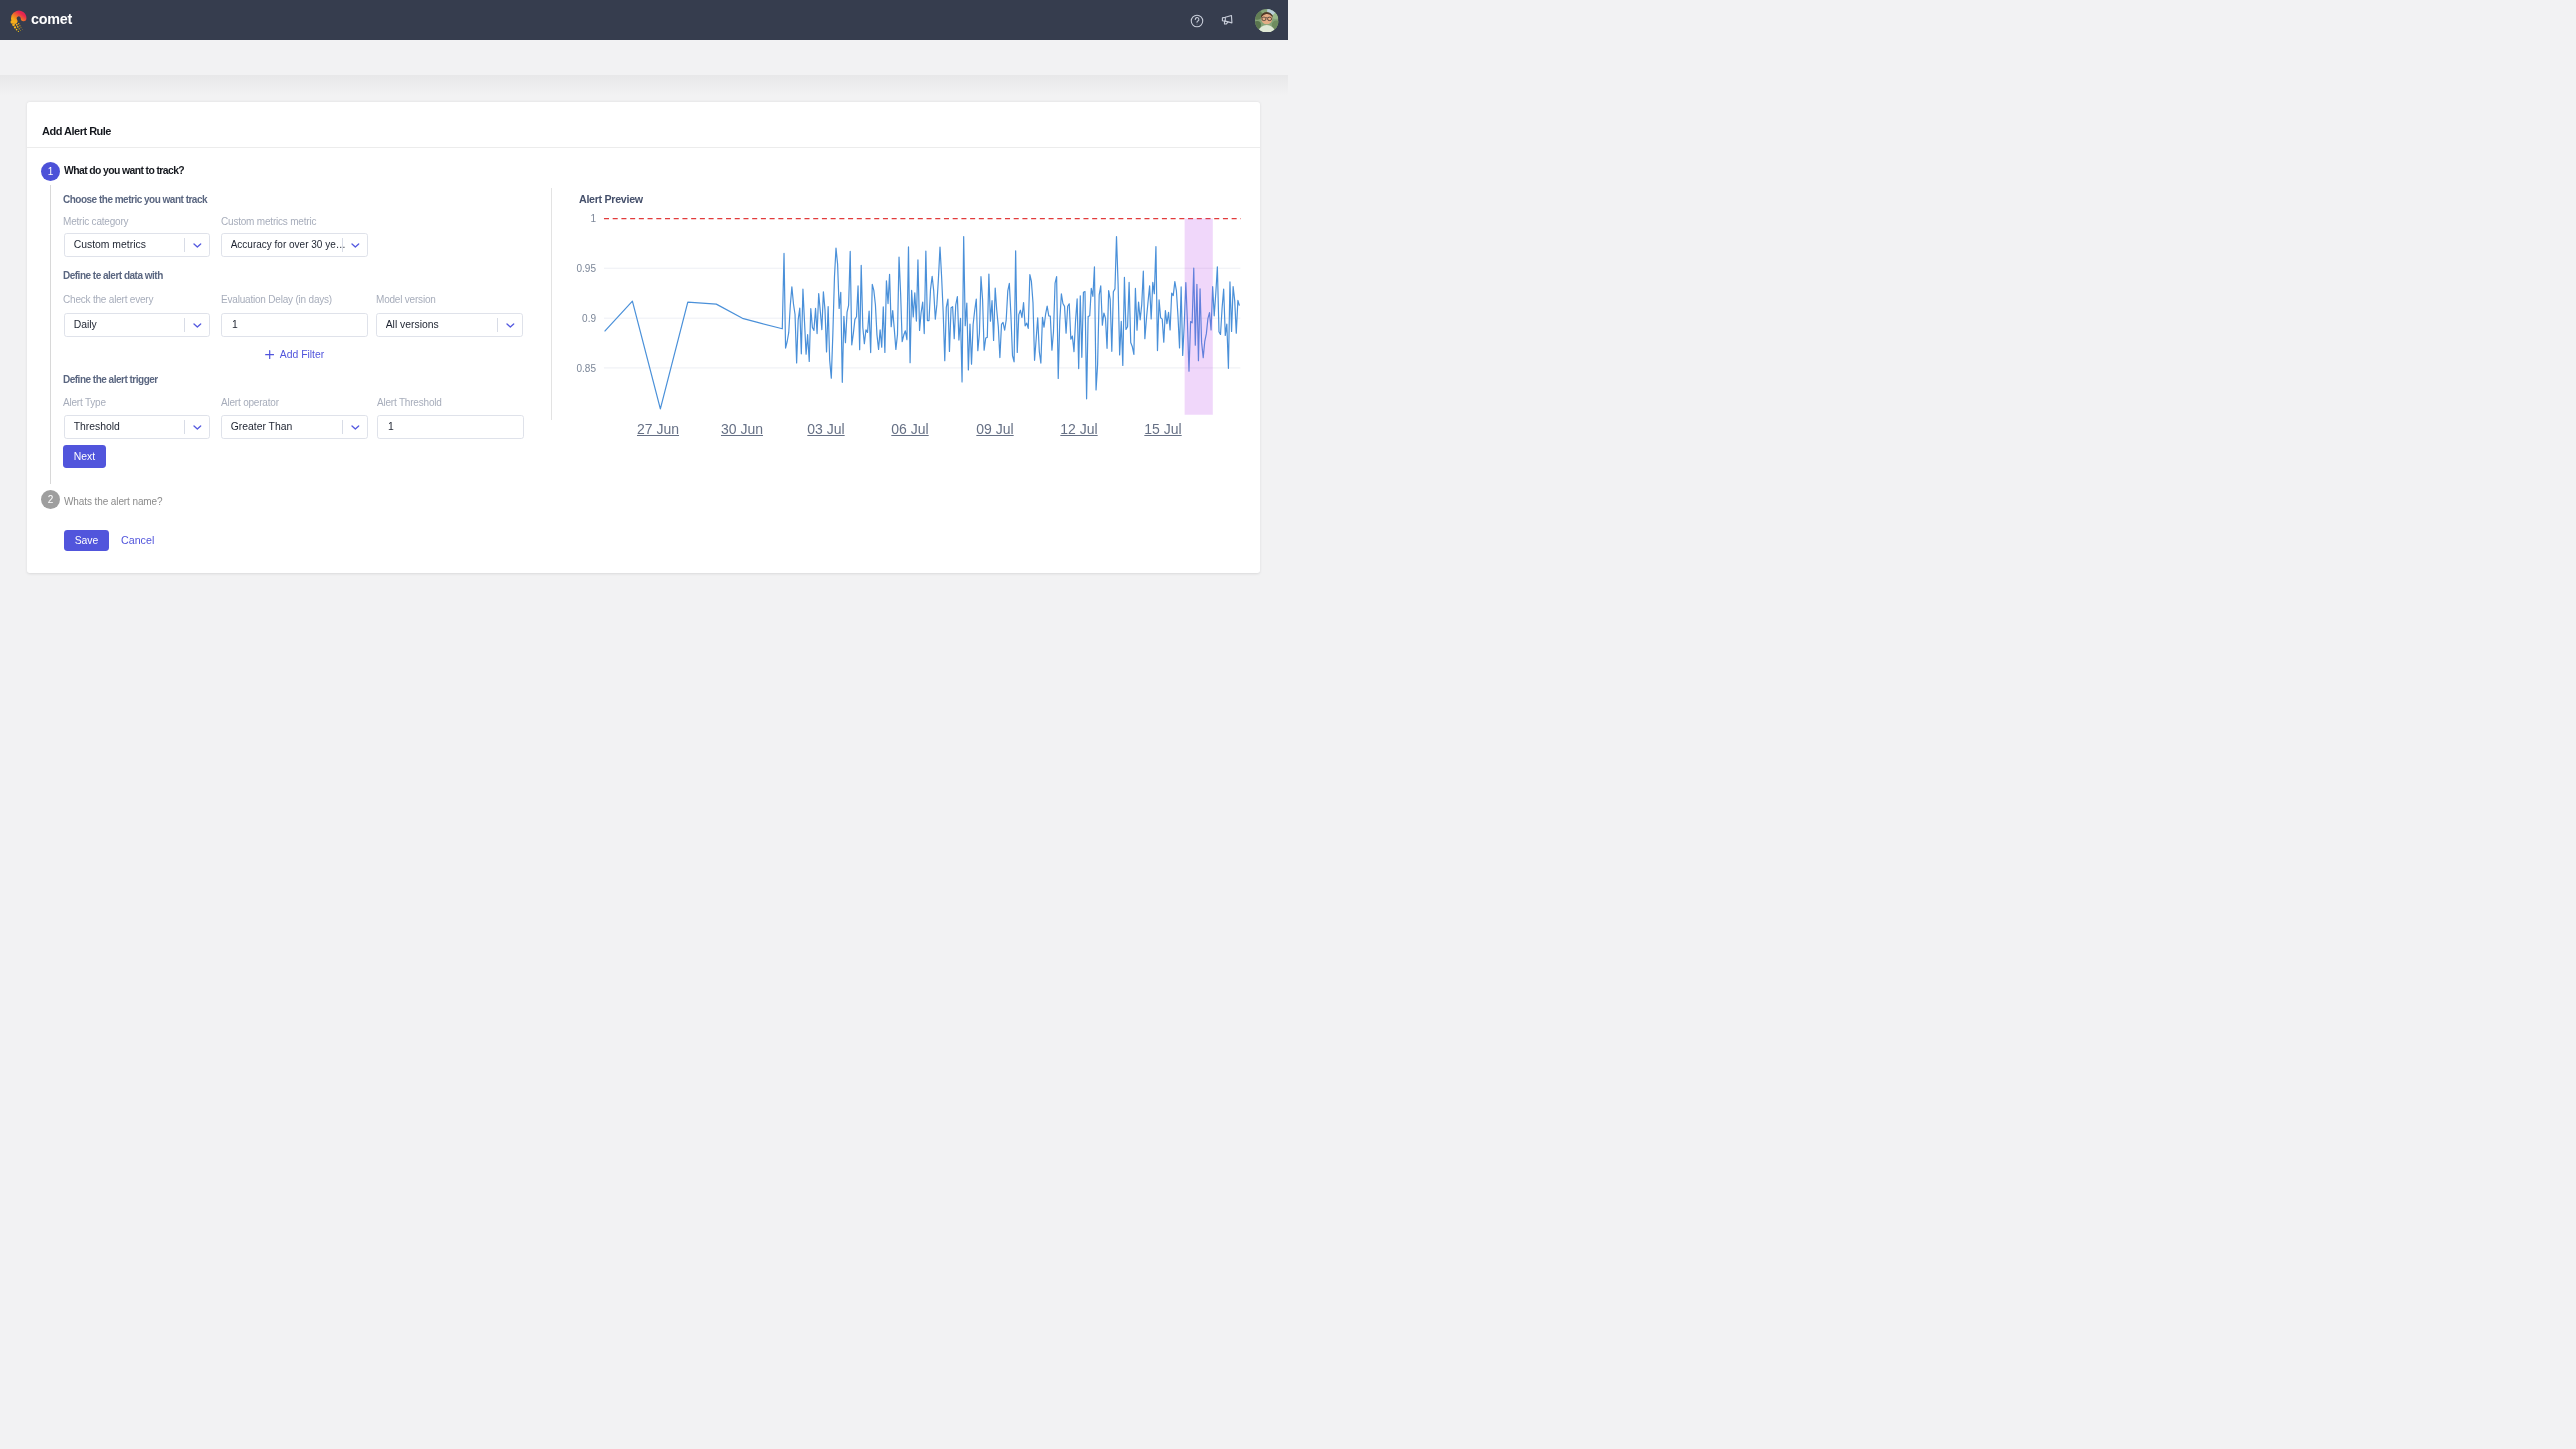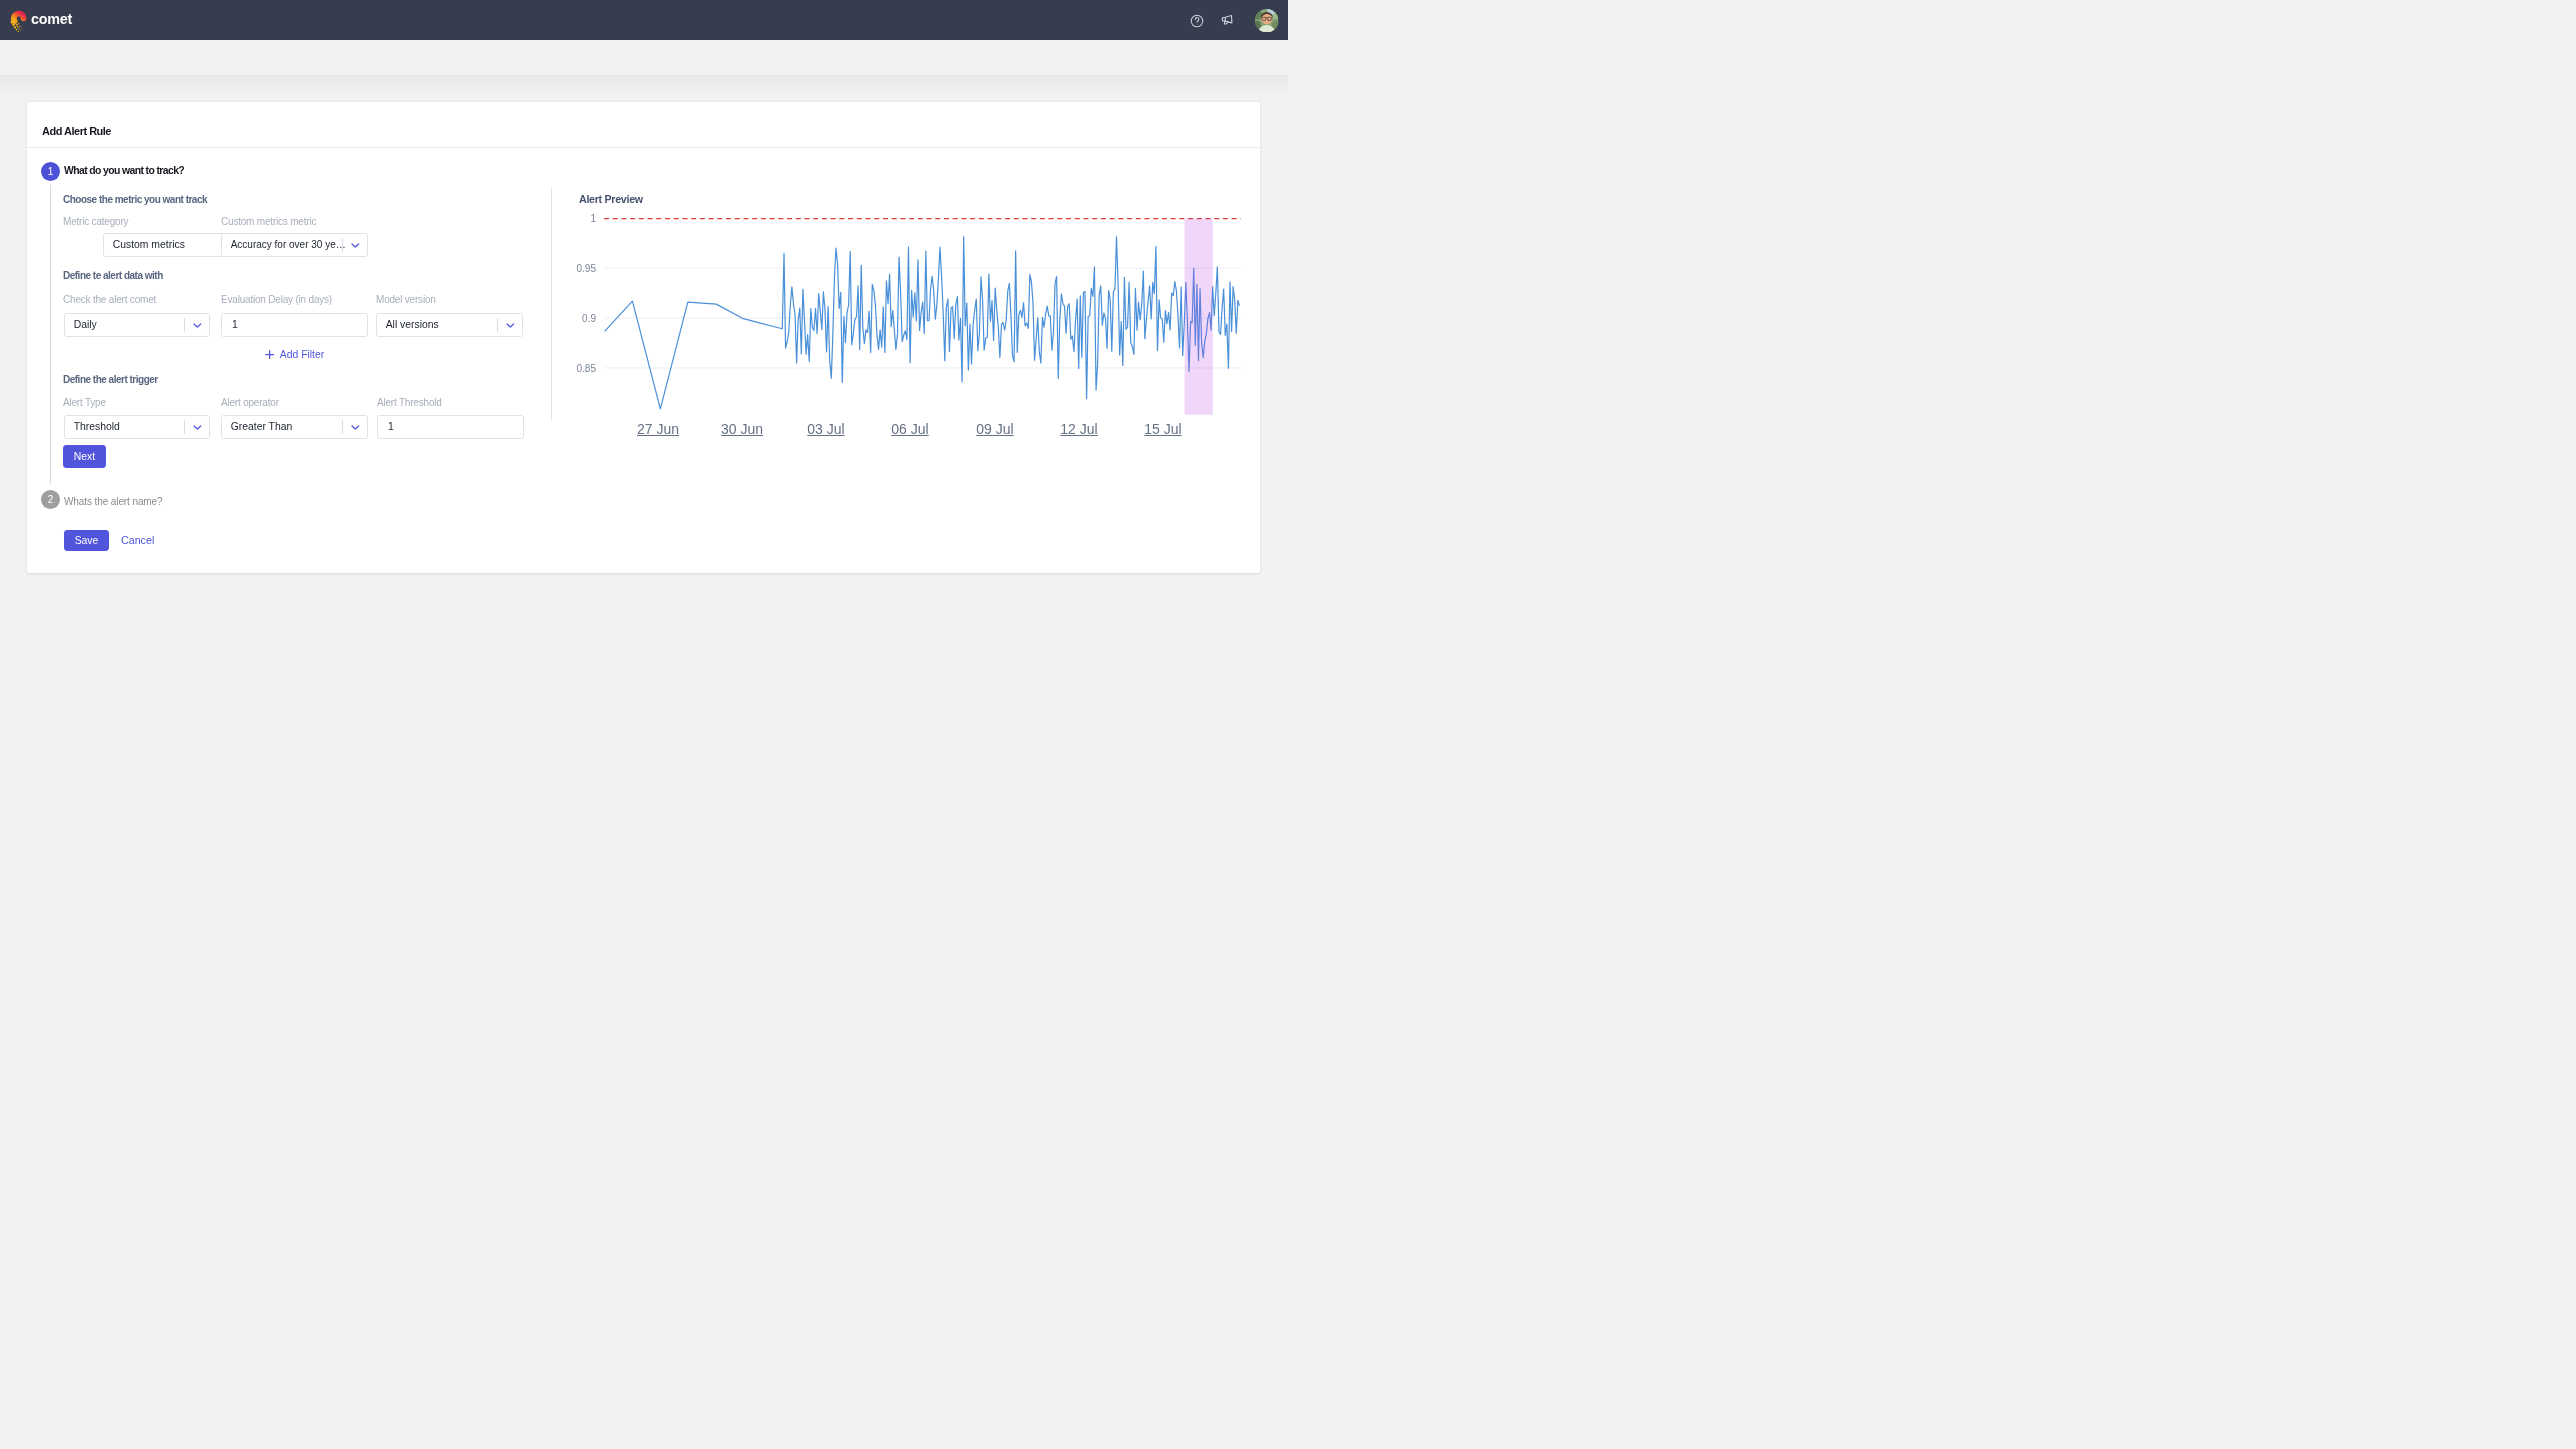--- a/index.html
+++ b/index.html
@@ -130,37 +130,37 @@
 
   <span class="abs stepcircle" id="step1">1</span>
   <span class="abs" id="step1-title">What do you want to track?</span>
   <div class="abs" id="stepline"></div>
   <span class="abs stepcircle" id="step2">2</span>
   <span class="abs" id="step2-title">Whats the alert name?</span>
 
   <span class="abs sechead" style="left:63px; top:194px;">Choose the metric you want track</span>
   <span class="abs flabel" style="left:63px; top:216px;">Metric category</span>
   <span class="abs flabel" style="left:221px; top:216px;">Custom metrics metric</span>
-  <div class="selbox" style="left:64px; top:233px; width:146px;margin-left:39px;">
+  <div class="selbox" style="left:64px; top:233px; width:146px;">
     <span class="txt">Custom metrics</span>
       <span class="sep"></span>
     <svg class="chev" width="8.7" height="5.4" viewBox="0 0 13 8" fill="none" stroke="#555ae0" stroke-width="2" stroke-linecap="round" stroke-linejoin="round">
         <path d="M1.5 1.5 L6.5 6 L11.5 1.5"></path>
       </svg>
   </div>
   <div class="selbox" style="left:221px; top:233px; width:147px;">
     <span class="txt" style="font-size:10px;">Accuracy for over 30 ye…</span>
       <span class="sep"></span>
     <svg class="chev" width="8.7" height="5.4" viewBox="0 0 13 8" fill="none" stroke="#555ae0" stroke-width="2" stroke-linecap="round" stroke-linejoin="round">
         <path d="M1.5 1.5 L6.5 6 L11.5 1.5"></path>
       </svg>
   </div>
 
   <span class="abs sechead" style="left:63px; top:270px;">Define te alert data with</span>
-  <span class="abs flabel" style="left:63px; top:294px;">Check the alert comet</span>
+  <span class="abs flabel" style="left:63px; top:294px;">Check the alert every</span>
   <span class="abs flabel" style="left:221px; top:294px;">Evaluation Delay (in days)</span>
   <span class="abs flabel" style="left:376px; top:294px;">Model version</span>
   <div class="selbox" style="left:64px; top:313px; width:146px;">
     <span class="txt">Daily</span>
       <span class="sep"></span>
     <svg class="chev" width="8.7" height="5.4" viewBox="0 0 13 8" fill="none" stroke="#555ae0" stroke-width="2" stroke-linecap="round" stroke-linejoin="round">
         <path d="M1.5 1.5 L6.5 6 L11.5 1.5"></path>
       </svg>
   </div>
   <div class="inpbox" style="left:221px; top:313px; width:147px;">

